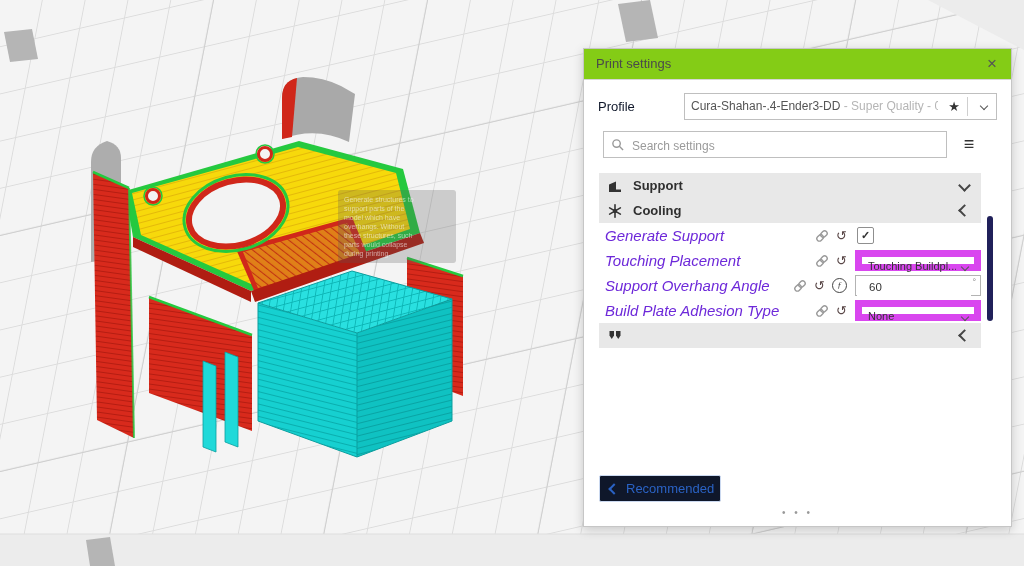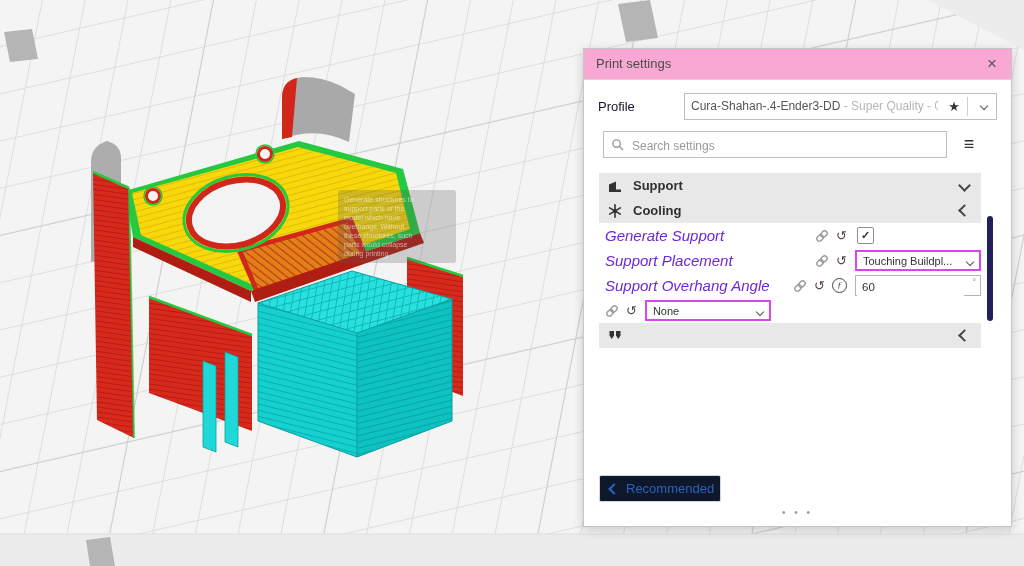--- a/index.html
+++ b/index.html
@@ -8,21 +8,21 @@
 
   
   .tooltip-ghost{position:absolute;left:338px;top:190px;width:106px;padding:5px 6px;
     background:rgba(90,90,90,.26);border-radius:3px;color:rgba(255,255,255,.55);
     font-size:7px;line-height:9px;pointer-events:none;}
   .tooltip-ghost span{display:block;white-space:nowrap;overflow:hidden;}
 
   
   .panel{position:absolute;left:583px;top:48px;width:427px;height:477px;background:#fff;
     border:1px solid #c6c6c6;box-shadow:0 3px 10px rgba(0,0,0,.18);font-size:13px;color:#333;}
-  .panel-header{position:absolute;left:0;top:0;right:0;height:30px;background:#f9a8d4;
+  .panel-header{position:absolute;left:0;top:0;right:0;height:30px;background:#84cc16;
     border-bottom:1px solid #d6d6d6;padding-left:48px;}
   .panel-title{position:absolute;left:12px;top:0;line-height:30px;color:#4a4a4a;}
   .close-btn{position:absolute;right:8px;top:0;width:22px;line-height:29px;text-align:center;
     font-size:17px;color:#555;cursor:pointer;}
 
   .profile-label{position:absolute;left:14px;top:44px;line-height:27px;color:#0f172a;}
   .profile-dd{position:absolute;left:100px;top:44px;right:14px;height:27px;border:1px solid #bfbfbf;
     background:#fff;box-sizing:border-box;cursor:pointer;}
   .profile-text{position:absolute;left:6px;right:58px;top:0;line-height:25px;font-size:12px;
     text-align:center;white-space:nowrap;overflow:hidden;}
@@ -53,29 +53,29 @@
   .icon-cluster{display:flex;align-items:center;gap:7px;margin-right:8px;}
   .icon-link{display:inline-flex;cursor:pointer;}
   .icon-revert{font-size:13px;color:#5a4848;cursor:pointer;line-height:14px;}
   .icon-fx{width:13px;height:13px;border:1.2px solid #444;border-radius:50%;font-style:italic;
     font-size:9px;line-height:12px;text-align:center;color:#444;cursor:pointer;
     font-family:"Liberation Serif",serif;}
   .ctl{width:126px;flex-shrink:0;display:flex;align-items:center;}
   .checkbox{width:15px;height:15px;border:1px solid #8f8f8f;border-radius:2px;background:#fff;
     margin-left:2px;text-align:center;line-height:14px;font-size:11px;font-weight:bold;color:#333;
     cursor:pointer;}
-  .selectbox{position:relative;width:126px;height:21px;border:2px solid #d946ef;background:#fff;
+  .selectbox{position:relative;width:126px;height:21px;border:7px solid #d946ef;background:#fff;
     box-sizing:border-box;cursor:pointer;}
   .select-text{position:absolute;left:6px;right:18px;top:0;line-height:19px;font-size:11px;
     color:#333;white-space:nowrap;overflow:hidden;}
   .select-chev{position:absolute;right:6px;top:7px;}
   .numbox{position:relative;width:126px;height:21px;border:1px solid #b3b3b3;background:#fff;
     box-sizing:border-box;}
   .numbox input{position:absolute;left:1px;top:1px;width:100px;height:17px;border:none;outline:none;
-    font-size:11.5px;color:#333;padding-left:5px;font-family:"Liberation Sans",sans-serif;}
+    font-size:11.5px;color:#333;padding-left:12px;font-family:"Liberation Sans",sans-serif;}
   .numbox .unit{position:absolute;right:4px;top:1px;font-size:9px;color:#888;}
 
   .chev{display:inline-block;width:7px;height:7px;border-left:2px solid #454545;
     border-bottom:2px solid #454545;}
   .chev.down{transform:rotate(-45deg);}
   .chev.left{transform:rotate(45deg);}
   .chev.sm{width:5px;height:5px;border-width:1.5px;border-color:#555;}
   .cat-chev{margin-left:auto;margin-right:4px;}
 
   .scrollbar{position:absolute;left:403px;top:167px;width:6px;height:105px;background:#20205a;
@@ -266,21 +266,21 @@
               </svg>
           </span>
           <span class="icon-revert">↺</span>
         </span>
         <span class="ctl">
           <span class="checkbox">✓</span>
         </span>
       </div>
 
       <div class="set-row">
-        <span class="set-label">Support Placement</span>
+        <span class="set-label">Touching Placement</span>
         <span class="icon-cluster">
           <span class="icon-link">
             <svg width="14" height="14" viewBox="0 0 14 14">
                 <g fill="none" stroke="#9a9a9a" stroke-width="1.4" transform="rotate(-45 7 7)">
               <rect x="0.8" y="4.5" width="7" height="5" rx="2.5"></rect>
                   <rect x="6.2" y="4.5" width="7" height="5" rx="2.5"></rect>
                 </g>
               </svg>
           </span>
           <span class="icon-revert">↺</span>
@@ -310,20 +310,21 @@
         <span class="ctl">
           <span class="numbox">
             <input type="text" value="60" style="">
             <span class="unit">°</span>
           </span>
         </span>
       </div>
 
 
       <div class="set-row">
+        <span class="set-label">Build Plate Adhesion Type</span>
         <span class="icon-cluster">
           <span class="icon-link">
             <svg width="14" height="14" viewBox="0 0 14 14">
                 <g fill="none" stroke="#9a9a9a" stroke-width="1.4" transform="rotate(-45 7 7)">
               <rect x="0.8" y="4.5" width="7" height="5" rx="2.5"></rect>
                   <rect x="6.2" y="4.5" width="7" height="5" rx="2.5"></rect>
                 </g>
               </svg>
           </span>
           <span class="icon-revert">↺</span>

